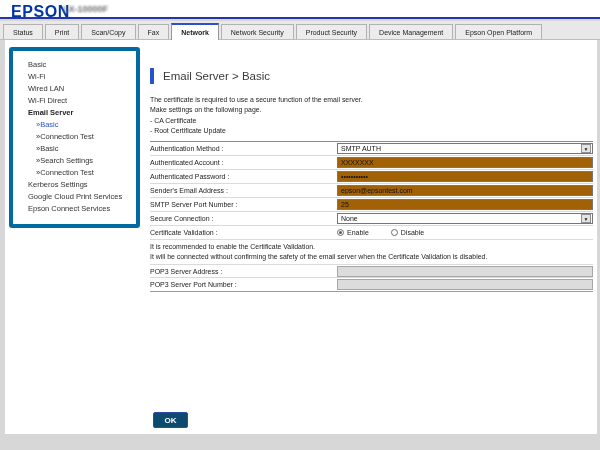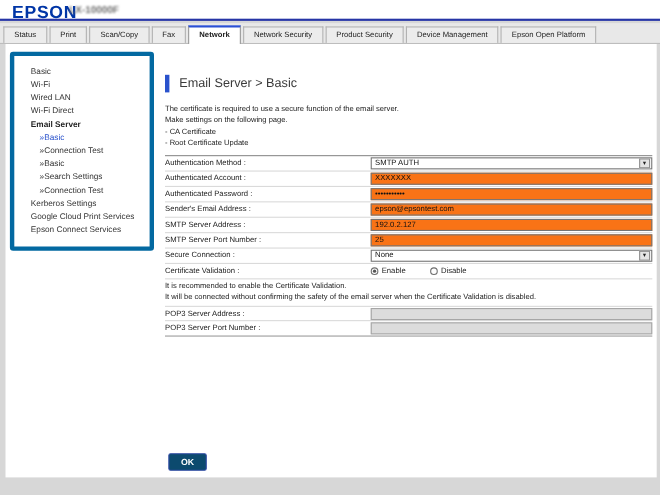--- a/index.html
+++ b/index.html
@@ -32,21 +32,21 @@
   .titlerow { display:flex; align-items:center; height:16px; }
   .titlebar { width:4px; height:16px; background:#2a52cc; margin-right:9px; }
   .pagetitle { font-size:11.5px; color:#3a3a3a; }
   .intro { margin-top:11px; font-size:6.9px; line-height:1.5; color:#222; }
   .sep { border-top:1px solid #8c8c8c; margin-top:5px; }
 
   .frow { display:flex; align-items:center; height:14px; border-bottom:1px solid #dadada; }
   .frow.last { border-bottom:1px solid #9c9c9c; }
   .flabel { width:187px; font-size:7px; color:#222; flex:none; white-space:nowrap; }
   .fval { flex:1; display:flex; align-items:center; }
-  .tinput { width:100%; height:11px; border:1px solid #767676; font-size:7px; padding:0 3px; font-family:"Liberation Sans", sans-serif; color:#111; background:#f97316; }
+  .tinput { width:100%; height:11px; border:1px solid #767676; font-size:7px; padding:0 3px; font-family:"Liberation Sans", sans-serif; color:#111; background:#a16207; }
   .tinput:disabled { background:#dcdcdc; border-color:#a6a6a6; }
   .fselect { width:100%; height:11px; border:1px solid #767676; background:#fff; display:flex; align-items:center; justify-content:space-between; }
   .selval { font-size:7px; color:#111; padding-left:3px; }
   .ddbtn { width:10px; height:9px; margin-right:1px; background:#e4e4e4; border:1px solid #8f8f8f; font-size:5px; color:#222; display:flex; align-items:center; justify-content:center; }
 
   .radiogrp { display:flex; align-items:center; gap:22px; }
   .radioopt { display:flex; align-items:center; gap:3px; }
   .radio { width:7px; height:7px; border-radius:50%; border:1px solid #6e6e6e; background:#fdfdfd; display:flex; align-items:center; justify-content:center; }
   .radio.checked::after { content:""; width:3px; height:3px; border-radius:50%; background:#555; }
   .radiolabel { font-size:7px; color:#222; }
@@ -134,26 +134,20 @@
         </div>
       </div>
 
       <div class="frow">
         <div class="flabel">Sender's Email Address :</div>
         <div class="fval">
           <input class="tinput" type="text" value="epson@epsontest.com" style="">
         </div>
       </div>
 
-      <div class="frow">
-        <div class="flabel">SMTP Server Address :</div>
-        <div class="fval">
-          <input class="tinput" type="text" value="192.0.2.127" style="">
-        </div>
-      </div>
 
       <div class="frow">
         <div class="flabel">SMTP Server Port Number :</div>
         <div class="fval">
           <input class="tinput" type="text" value="25" style="">
         </div>
       </div>
 
       <div class="frow">
         <div class="flabel">Secure Connection :</div>

